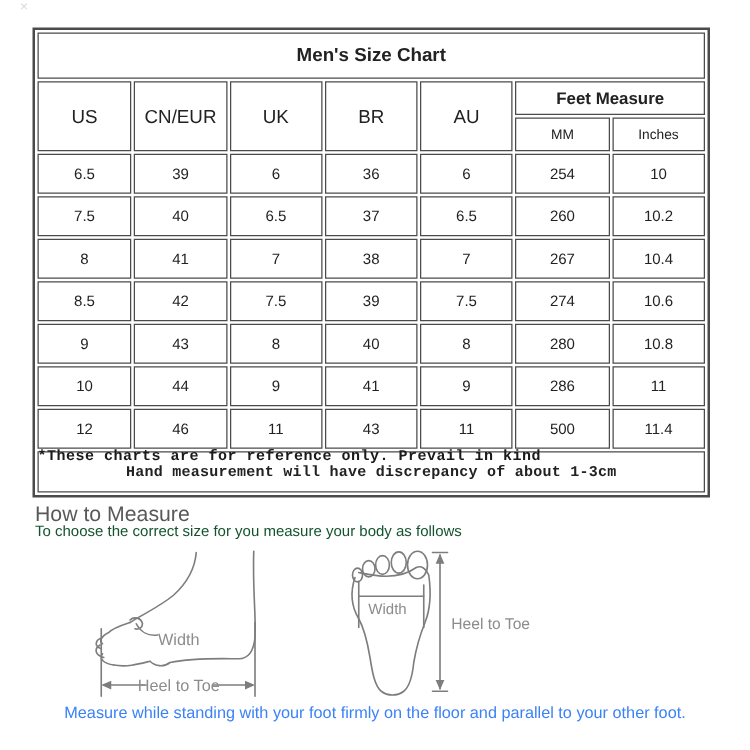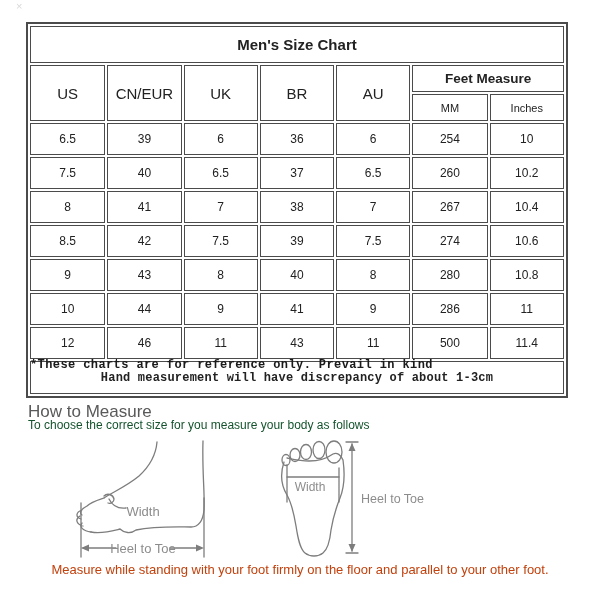--- a/index.html
+++ b/index.html
@@ -22,21 +22,21 @@
   td.data  { height:22px; font-size:12px; color:#2b2b2b; }
   td.foot-cell { height:23px; font-family:"Liberation Mono", monospace; font-weight:bold;
                font-size:12px; color:#1a1a1a; letter-spacing:0.2px; }
 
   
   .ref-note { position:absolute; left:30px; top:358px; font-family:"Liberation Mono", monospace;
               font-weight:bold; font-size:12px; color:#1a1a1a; letter-spacing:0.4px; }
   .howto-title { position:absolute; left:28px; top:390px; font-size:17px; color:#595959;margin-top:12px; }
   .howto-sub   { position:absolute; left:28px; top:418px; font-size:12px; color:#14532d; }
   .caption { position:absolute; left:0; top:562px; width:600px; text-align:center;
-             font-size:13px; color:#c2410c; }
+             font-size:13px; color:#3b82f6; }
 
   
   .diagram { position:absolute; left:60px; top:432px; width:480px; height:130px; }
   .diagram text { font-family:"Liberation Sans", sans-serif; }
 </style>
 </head>
 <body>
 
 <span class="artifact">×</span>
 

